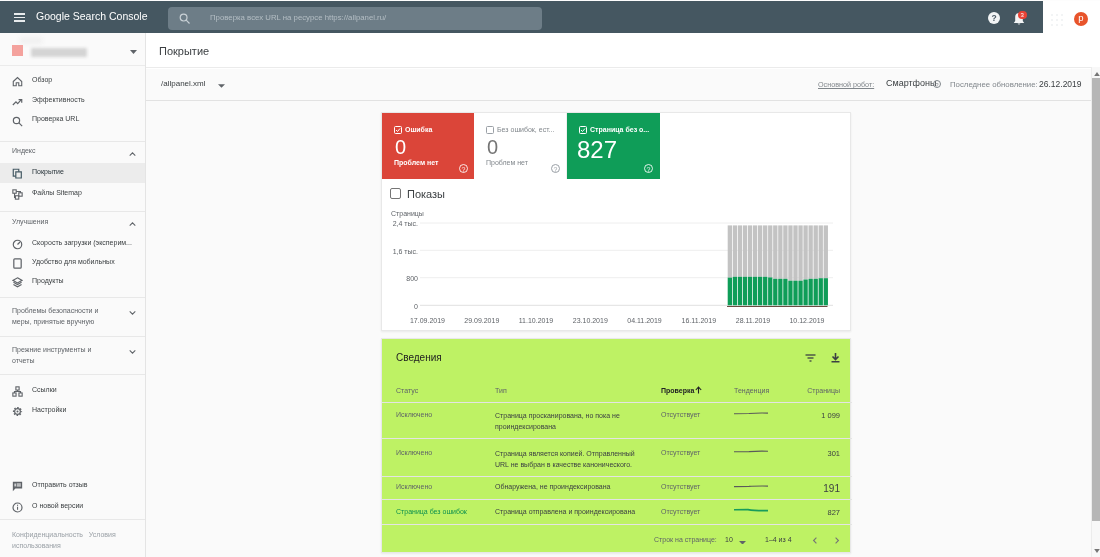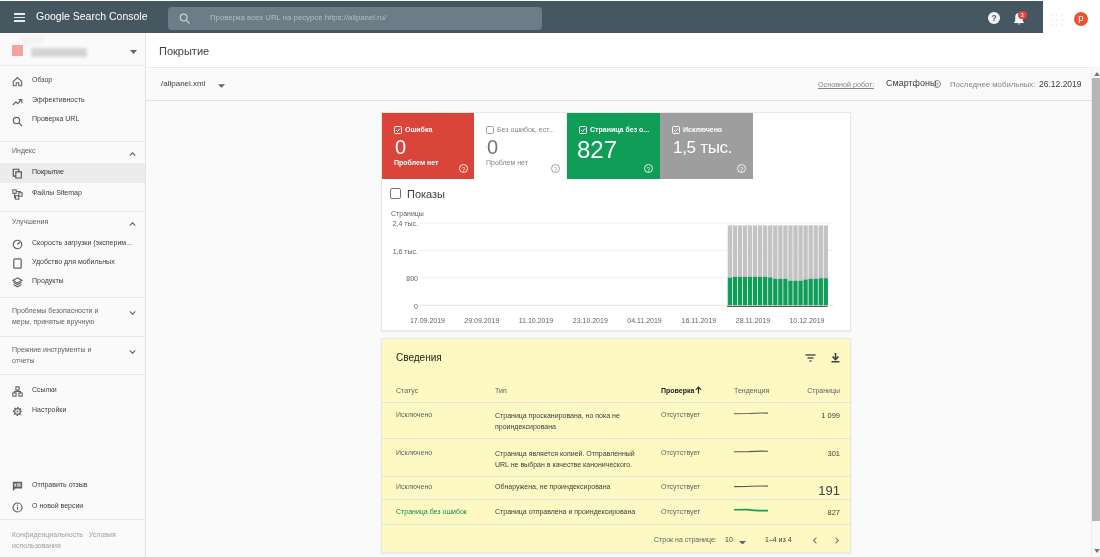--- a/index.html
+++ b/index.html
@@ -191,21 +191,21 @@
   <div class="abs" style="left:13px;top:12px;font-size:11px;color:#3c4043;">Покрытие</div>
 </div>
 <div class="abs" style="left:146px;top:69px;width:945px;height:32px;background:#fafafa;border-bottom:1px solid #e2e2e2;">
   <div class="abs" style="left:15px;top:10px;font-size:8px;color:#3c4043;">/allpanel.xml</div>
   <svg class="abs" style="left:72px;top:15px;" width="7" height="4" viewBox="0 0 8 4">
       <path d="M0 0 L8 0 L4 4 Z" fill="#5f6368"></path>
     </svg>
   <div class="abs" style="left:672px;top:11px;font-size:7.2px;color:#80868b;white-space:nowrap;text-decoration:underline;">Основной робот:</div>
   <div class="abs" style="left:740px;top:9px;font-size:9px;color:#3c4043;white-space:nowrap;">Смартфоны</div>
   <div class="abs" style="left:787px;top:11px;width:8px;height:8px;border:0.8px solid #80868b;border-radius:50%;font-size:6px;color:#80868b;text-align:center;line-height:8px;">?</div>
-  <div class="abs" style="left:804px;top:10.5px;font-size:7.8px;color:#80868b;white-space:nowrap;">Последнее мобильных:</div>
+  <div class="abs" style="left:804px;top:10.5px;font-size:7.8px;color:#80868b;white-space:nowrap;">Последнее обновление:</div>
   <div class="abs" style="left:893px;top:10px;font-size:8.5px;color:#3c4043;white-space:nowrap;">26.12.2019</div>
 </div>
 <div class="abs" style="left:146px;top:101px;width:945px;height:456px;background:#fafafa;"></div>
 
 <div class="abs" id="chartpanel" style="left:381px;top:112px;width:470px;height:219px;background:#fff;border:1px solid #e8e8e8;box-shadow:0 1px 2px rgba(0,0,0,0.07);">
 
   <div class="abs" style="left:0;top:0;width:92px;height:66px;background:#db4539;color:#fff;">
     <svg class="abs" style="left:12px;top:13px;" width="8" height="8" viewBox="0 0 8 8">
         <rect x="0.5" y="0.5" width="7" height="7" rx="1" fill="none" stroke="#fff" stroke-width="1"></rect>
         <path d="M2 4 L3.5 5.5 L6 2.5" fill="none" stroke="#fff" stroke-width="1"></path>
@@ -224,29 +224,20 @@
     <div class="abs" style="left:12px;top:46px;font-size:7px;color:#80868b;white-space:nowrap;">Проблем нет</div>
     <div class="abs" style="left:77px;top:51px;width:9px;height:9px;border:1px solid #9aa0a6;border-radius:50%;font-size:7px;text-align:center;line-height:9px;color:#9aa0a6;">?</div>
   </div>
   <div class="abs" style="left:185px;top:0;width:93px;height:66px;background:#0f9d58;color:#fff;">
     <svg class="abs" style="left:12px;top:13px;" width="8" height="8" viewBox="0 0 8 8">
         <rect x="0.5" y="0.5" width="7" height="7" rx="1" fill="none" stroke="#fff" stroke-width="1"></rect>
         <path d="M2 4 L3.5 5.5 L6 2.5" fill="none" stroke="#fff" stroke-width="1"></path>
       </svg>
     <div class="abs" style="left:23px;top:13px;font-size:7px;font-weight:bold;white-space:nowrap;">Страница без о...</div>
     <div class="abs" style="left:10px;top:23px;font-size:24px;font-weight:400;">827</div>
-    <div class="abs" style="left:77px;top:51px;width:9px;height:9px;border:1px solid rgba(255,255,255,.85);border-radius:50%;font-size:7px;text-align:center;line-height:9px;color:rgba(255,255,255,.9);">?</div>
-  </div>
-  <div class="abs" style="left:278px;top:0;width:93px;height:66px;background:#9e9e9e;color:#fff;">
-    <svg class="abs" style="left:12px;top:13px;" width="8" height="8" viewBox="0 0 8 8">
-        <rect x="0.5" y="0.5" width="7" height="7" rx="1" fill="none" stroke="#fff" stroke-width="1"></rect>
-        <path d="M2 4 L3.5 5.5 L6 2.5" fill="none" stroke="#fff" stroke-width="1"></path>
-      </svg>
-    <div class="abs" style="left:23px;top:13px;font-size:7px;font-weight:bold;white-space:nowrap;">Исключено</div>
-    <div class="abs" style="left:13px;top:25px;font-size:17px;font-weight:400;letter-spacing:-0.3px;white-space:nowrap;">1,5 тыс.</div>
     <div class="abs" style="left:77px;top:51px;width:9px;height:9px;border:1px solid rgba(255,255,255,.85);border-radius:50%;font-size:7px;text-align:center;line-height:9px;color:rgba(255,255,255,.9);">?</div>
   </div>
 
   <div class="abs" style="left:8px;top:75px;width:11px;height:11px;border:1px solid #757575;border-radius:2px;background:#fff;"></div>
   <div class="abs" style="left:25px;top:75px;font-size:11px;color:#3c4043;">Показы</div>
 
   <svg class="abs" style="left:0;top:0;overflow:visible;" width="470" height="219" viewBox="0 0 470 219">
     <text x="9" y="103" font-size="7" fill="#5f6368">Страницы</text>
     <text x="36" y="113" font-size="7" fill="#5f6368" text-anchor="end">2,4 тыс.</text>
     <text x="36" y="140.5" font-size="7" fill="#5f6368" text-anchor="end">1,6 тыс.</text>
@@ -305,21 +296,21 @@
       <text x="154" y="212">11.10.2019</text>
       <text x="208.3" y="212">23.10.2019</text>
       <text x="262.5" y="212">04.11.2019</text>
       <text x="316.8" y="212">16.11.2019</text>
       <text x="371" y="212">28.11.2019</text>
       <text x="425" y="212">10.12.2019</text>
     </g>
   </svg>
 </div>
 
-<div class="abs" id="tablepanel" style="left:381px;top:338px;width:470px;height:215px;background:#fef9c3;border:1px solid #e8e8e8;box-shadow:0 1px 2px rgba(0,0,0,0.07);">
+<div class="abs" id="tablepanel" style="left:381px;top:338px;width:470px;height:215px;background:#bef264;border:1px solid #e8e8e8;box-shadow:0 1px 2px rgba(0,0,0,0.07);">
   <div class="abs" style="left:14px;top:12.5px;font-size:10px;color:#212121;">Сведения</div>
 
   <svg class="abs" style="left:423px;top:15px;" width="11" height="8" viewBox="0 0 11 8">
     <line x1="0.5" y1="1" x2="10.5" y2="1" stroke="#3c4043" stroke-width="1.3"></line>
     <line x1="2.5" y1="4" x2="8.5" y2="4" stroke="#3c4043" stroke-width="1.3"></line>
     <line x1="4.5" y1="7" x2="6.5" y2="7" stroke="#3c4043" stroke-width="1.3"></line>
   </svg>
 
   <svg class="abs" style="left:449px;top:14px;" width="9" height="10" viewBox="0 0 9 10">
     <path d="M4.5 0 L4.5 6 M1.5 3.5 L4.5 6.5 L7.5 3.5" fill="none" stroke="#3c4043" stroke-width="1.6"></path>
@@ -353,21 +344,21 @@
     </svg>
   <div class="abs" style="left:388px;top:110px;width:70px;font-size:7.5px;color:#3c4043;text-align:right;">301</div>
   <div class="abs" style="left:0;top:137px;width:470px;height:1px;background:#e4e4e4;"></div>
 
   <div class="abs" style="left:14px;top:144px;font-size:7px;color:#5f6368;">Исключено</div>
   <div class="abs" style="left:113px;top:144px;width:185px;font-size:7px;color:#3c4043;">Обнаружена, не проиндексирована</div>
   <div class="abs" style="left:279px;top:144px;font-size:7px;color:#5f6368;">Отсутствует</div>
   <svg class="abs" style="left:351px;top:143px;" width="36" height="9" viewBox="0 0 36 9">
       <path d="M1 4.6 L16 4.4 C20 4.1 24 4 35 4.1" fill="none" stroke="#5a5a5a" stroke-width="1.1"></path>
     </svg>
-  <div class="abs" style="left:388px;top:144px;width:70px;font-size:13px;color:#3c4043;text-align:right;">191</div>
+  <div class="abs" style="left:388px;top:144px;width:70px;font-size:10px;color:#3c4043;text-align:right;">191</div>
   <div class="abs" style="left:0;top:160px;width:470px;height:1px;background:#e4e4e4;"></div>
 
   <div class="abs" style="left:14px;top:169px;font-size:7px;color:#0d904f;">Страница без ошибок</div>
   <div class="abs" style="left:113px;top:169px;width:185px;font-size:7px;color:#3c4043;">Страница отправлена и проиндексирована</div>
   <div class="abs" style="left:279px;top:169px;font-size:7px;color:#5f6368;">Отсутствует</div>
   <svg class="abs" style="left:351px;top:167px;" width="36" height="9" viewBox="0 0 36 9">
       <path d="M1 3.8 L15 3.6 C19 4.4 23 4.8 35 4.6" fill="none" stroke="#179c5c" stroke-width="1.6"></path>
     </svg>
   <div class="abs" style="left:388px;top:169px;width:70px;font-size:7.5px;color:#3c4043;text-align:right;">827</div>
   <div class="abs" style="left:0;top:185px;width:470px;height:1px;background:#e4e4e4;"></div>

